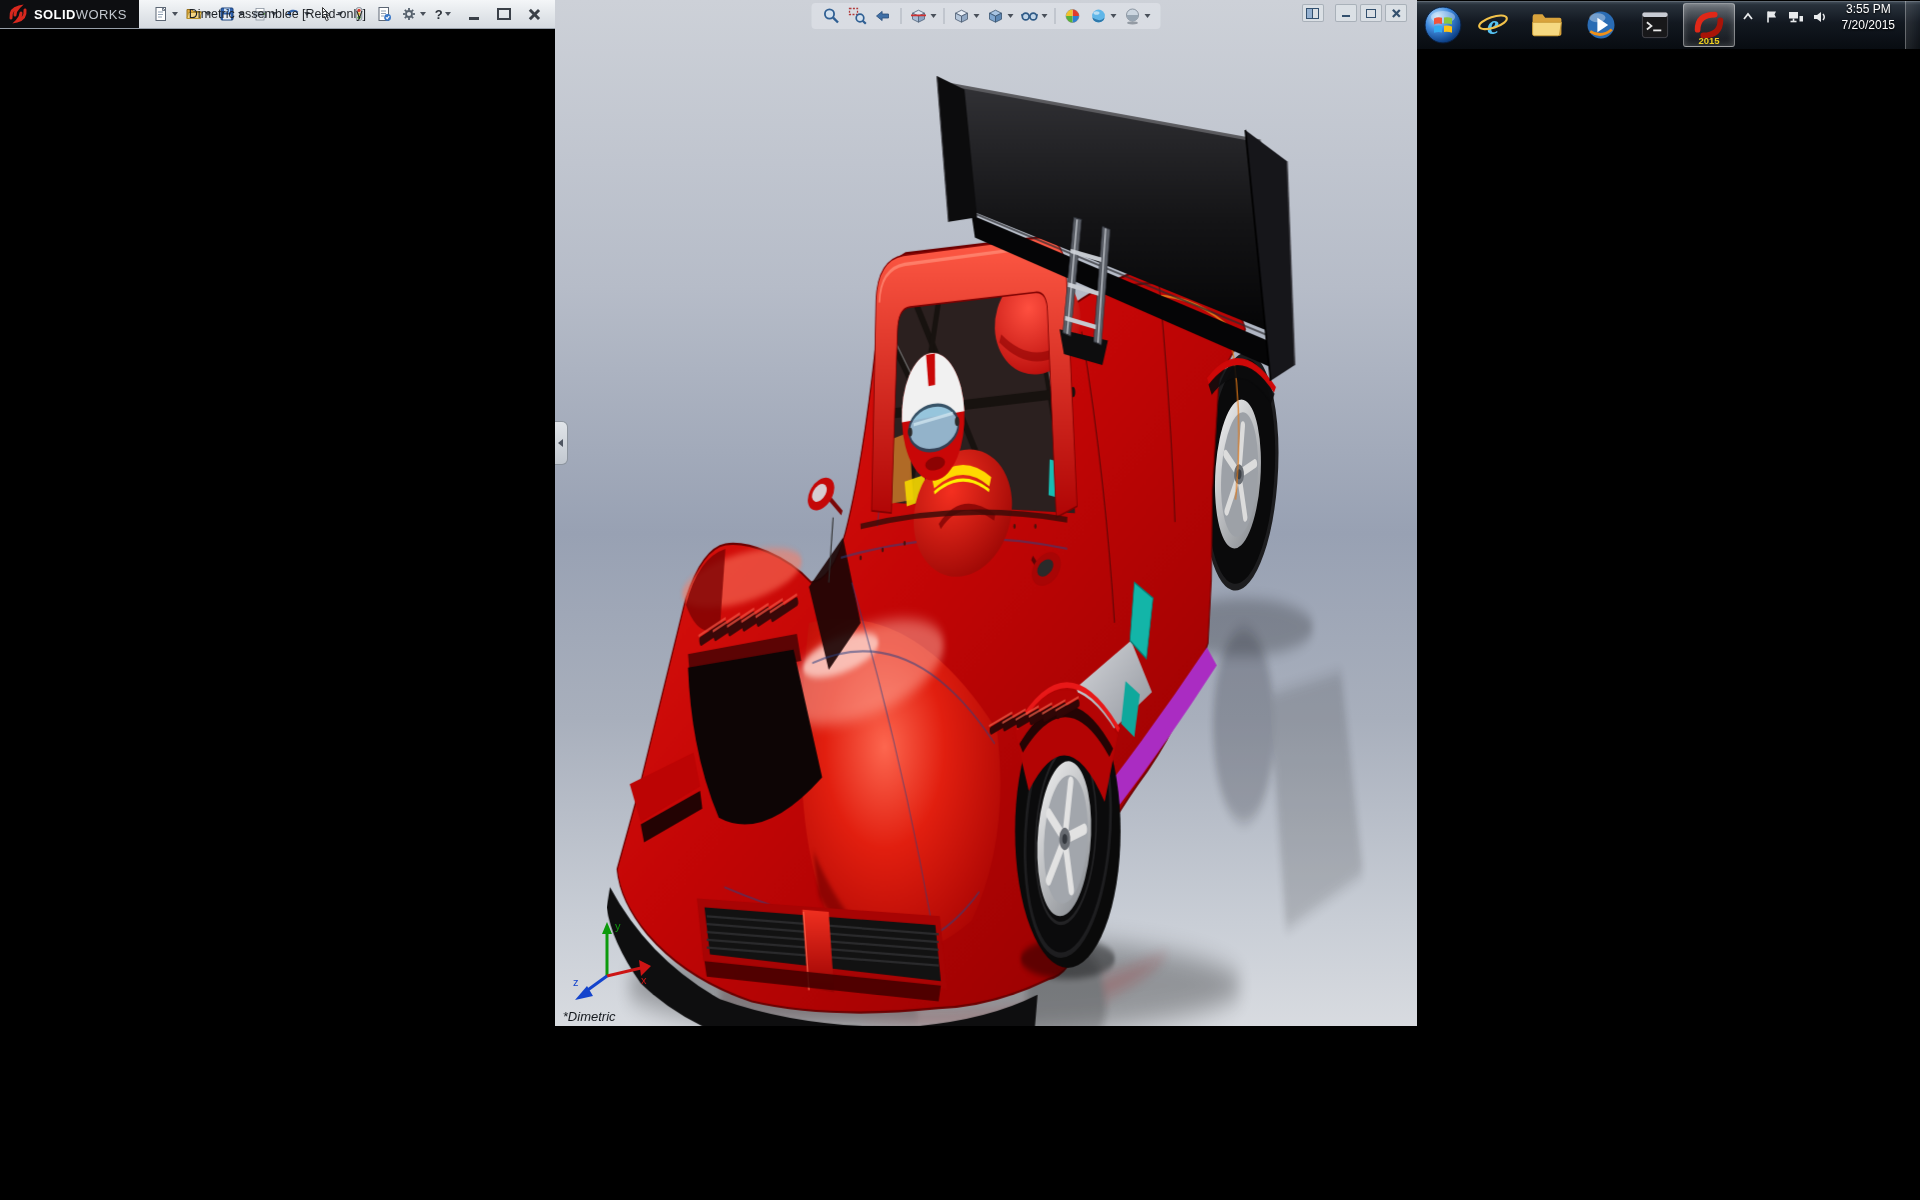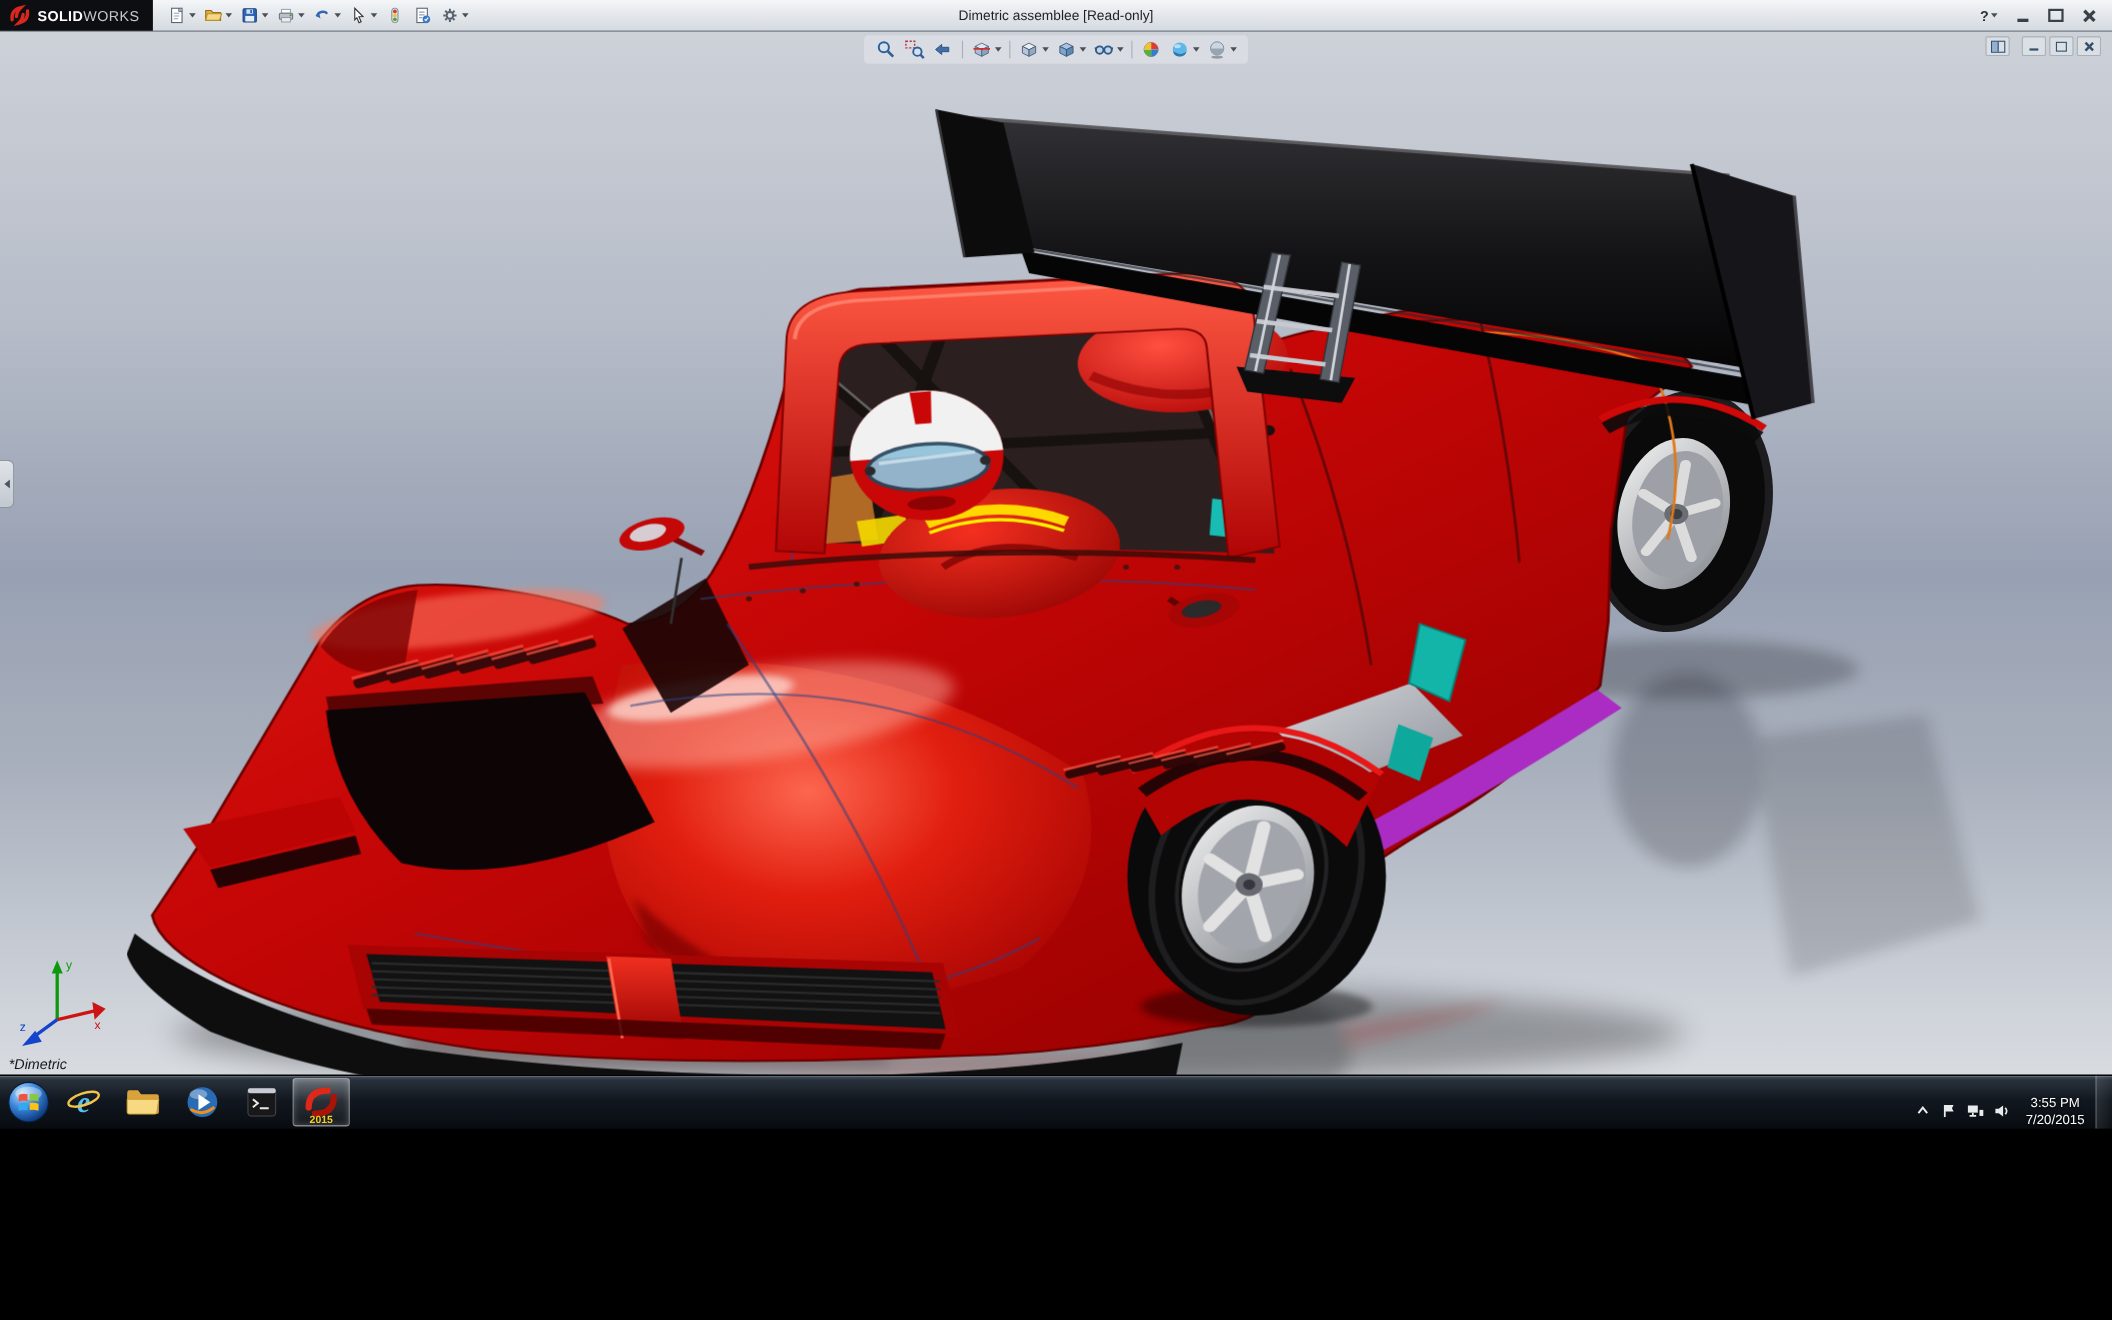--- a/index.html
+++ b/index.html
@@ -1,17 +1,17 @@
 <!DOCTYPE html>
 <html><head>
 <meta charset="utf-8">
 <style>
   html,body{margin:0;padding:0;width:1920px;height:1200px;overflow:hidden;
     font-family:"Liberation Sans",sans-serif;background:#000;}
-  .screen{width:1920px;height:1026px;display:flex;flex-direction:column;position:relative;}
+  .screen{width:1920px;height:1026px;display:flex;flex-direction:row;position:relative;}
 
   
   .titlebar{height:28px;display:flex;align-items:center;position:relative;z-index:6;
     background:linear-gradient(#f4f6f8,#e2e6ea 55%,#d5dae0);border-bottom:1px solid #98a0aa;}
   .brand-block{height:28px;display:flex;align-items:center;gap:5px;background:#0d0e11;color:#fff;padding:0 12px 0 7px;}
   .brand-text{font-size:13px;letter-spacing:.4px;}
   .brand-text b{font-weight:700;color:#fff;}
   .brand-text .lt{font-weight:400;color:#c3c8cf;}
   .qat{display:flex;align-items:center;margin-left:10px;gap:1px;}
   .qbtn{display:flex;align-items:center;gap:2px;background:none;border:none;padding:2px 3px;height:24px;cursor:default;}
@@ -57,21 +57,21 @@
 
   
   .taskbar{height:48px;display:flex;align-items:center;position:relative;z-index:6;padding-left:3px;
     background:linear-gradient(180deg,#47535f 0%,#28313b 8%,#121820 45%,#080c11 100%);
     border-top:1px solid #000;box-shadow:inset 0 1px 0 rgba(255,255,255,.14);}
   .start{width:46px;height:46px;border:none;background:none;display:flex;align-items:center;justify-content:center;padding:0;}
   .tapp{width:52px;height:44px;margin:0 1px;border:1px solid transparent;border-radius:3px;background:none;
     display:flex;align-items:center;justify-content:center;padding:0;}
   .tapp.active{background:linear-gradient(rgba(255,255,255,.30),rgba(255,255,255,.10) 50%,rgba(255,255,255,.05));
     border:1px solid rgba(255,255,255,.45);box-shadow:inset 0 0 7px rgba(255,255,255,.25);}
-  .tray{margin-left:auto;display:flex;align-items:flex-end;height:100%;}
+  .tray{margin-left:auto;display:flex;align-items:flex-start;height:100%;}
   .tbtn{border:none;background:none;width:24px;height:32px;display:flex;align-items:center;justify-content:center;padding:0;}
   .clock{border:none;background:none;display:flex;flex-direction:column;align-items:center;justify-content:center;
     color:#fff;font-size:12px;line-height:1.35;padding:0 10px;text-shadow:0 1px 2px #000;}
   .showdesk{width:15px;height:100%;border:none;border-left:1px solid rgba(255,255,255,.35);
     background:linear-gradient(90deg,rgba(255,255,255,.10),rgba(255,255,255,.02));}
 </style>
 </head>
 <body>
 
 <div class="screen">

